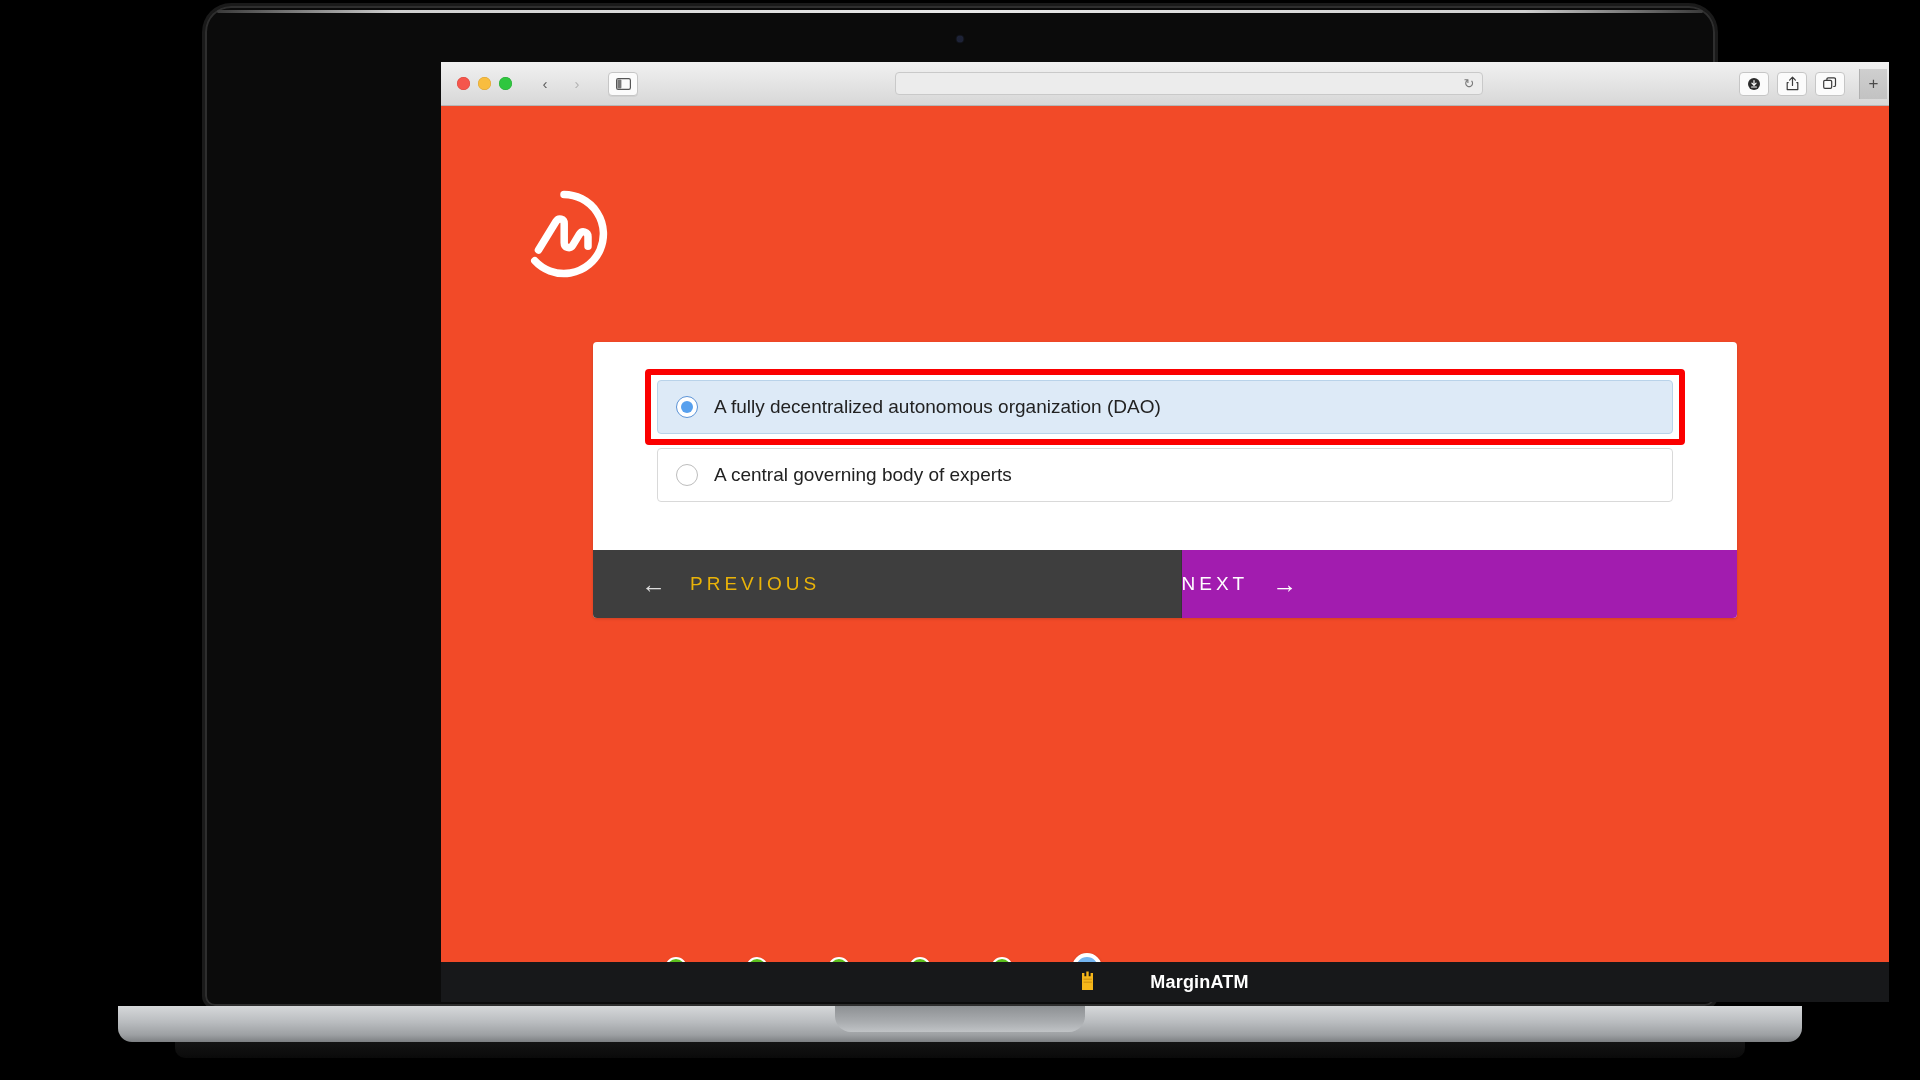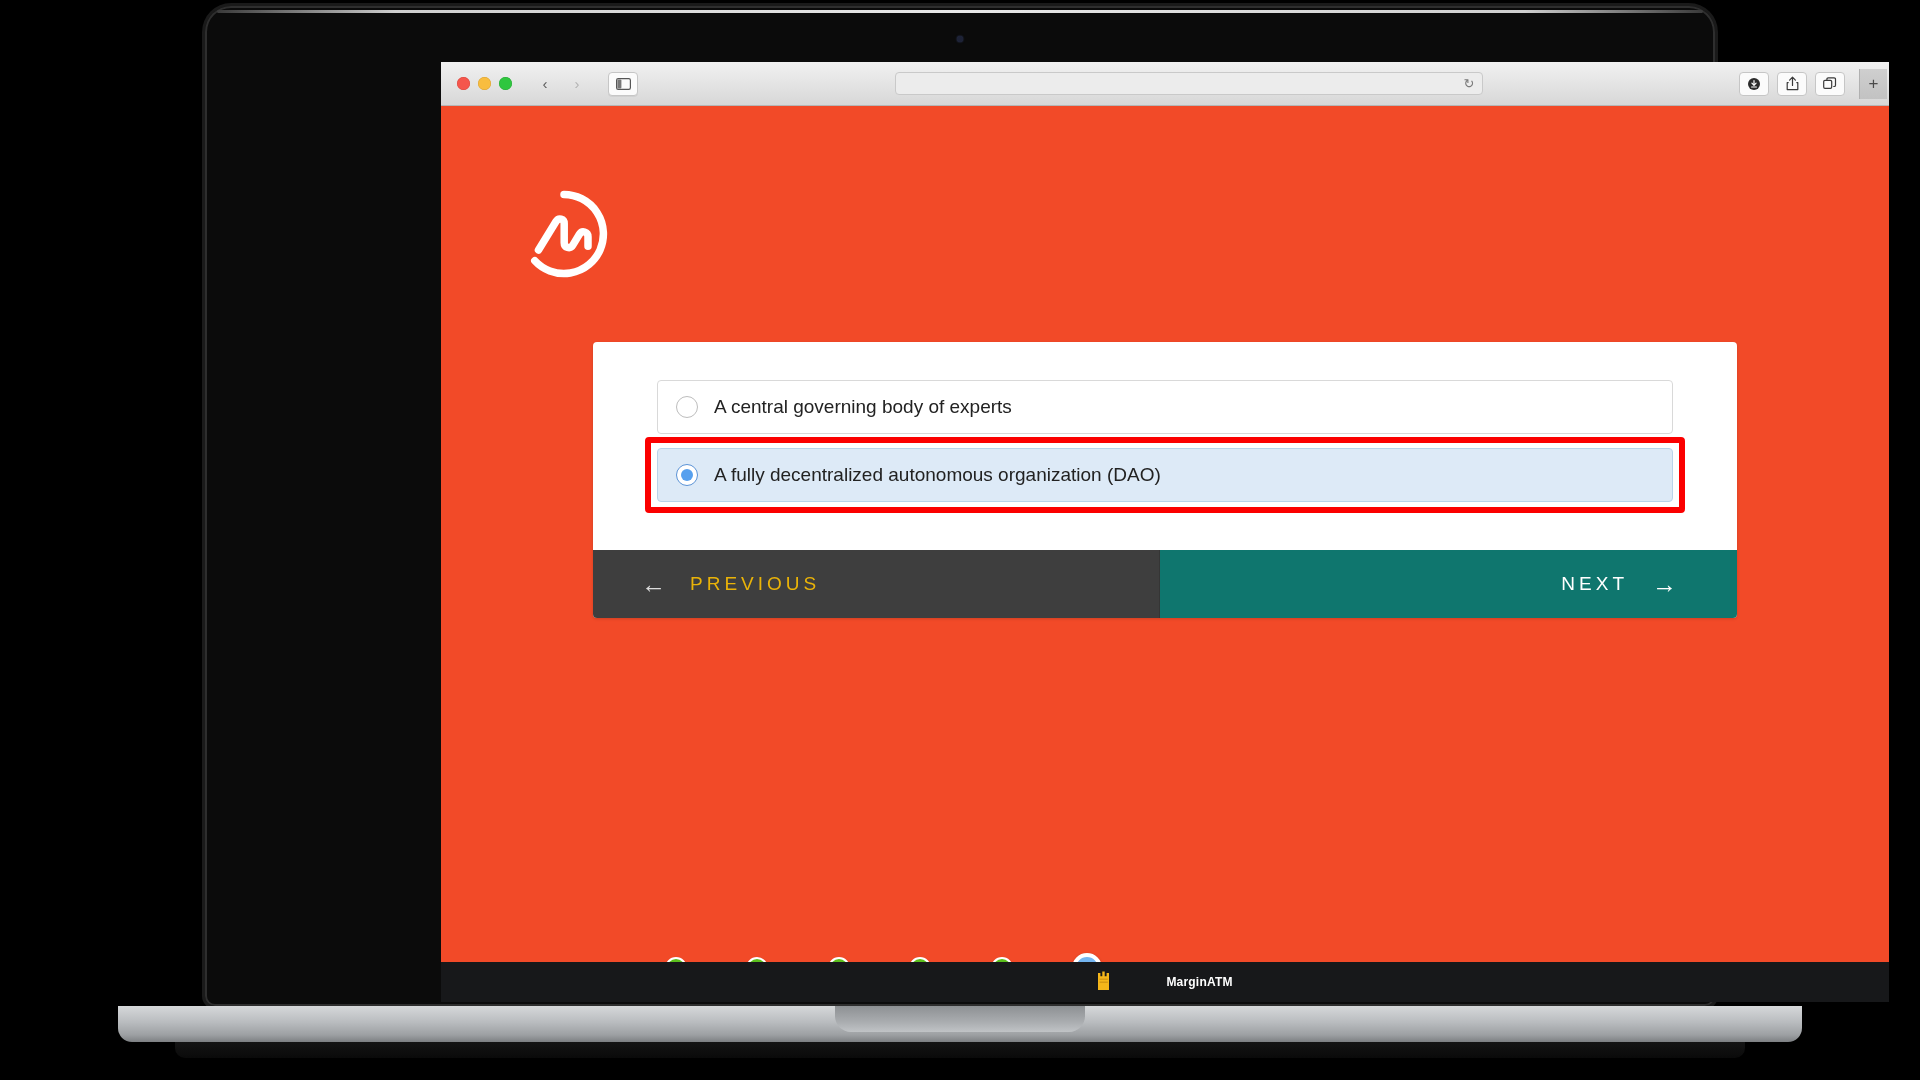--- a/index.html
+++ b/index.html
@@ -178,23 +178,23 @@
     pointer-events: none;
   }
 
   .cardnav { display: flex; height: 68px; }
   .nav-prev {
     flex: 1 1 0; background: #3e3e3e;
     display: flex; align-items: center; padding-left: 48px;
     border-right: 1px solid #353535;
   }
   .nav-next {
-    flex: 1 1 0; background: #0f766e;
-    display: flex; align-items: center; justify-content: flex-end;
-    padding-right: 60px;
+    flex: 1 1 0; background: #a21caf;
+    display: flex; align-items: center; 
+    padding-right: 16px;
   }
   .navtxt {
     font-size: 19px; letter-spacing: 4px; font-weight: 500;
   }
   .navtxt.prev { color: #eab308; }
   .navtxt.next { color: #ffffff; }
   .arrow { font-size: 25px; line-height: 1; }
   .arrow.prev { color: #dcdcdc; margin-right: 24px; }
   .arrow.next { color: #ffffff; margin-left: 24px; }
 
@@ -224,21 +224,21 @@
     width: 11px; height: 11px; border-radius: 50%;
     background: #fbcbbb;
   }
 
   
   .watermark {
     position: absolute; left: 0; right: 0; bottom: 0; height: 40px;
     background: #17181a;
     display: flex; align-items: center; justify-content: center; gap: 9px;
   }
-  .wm-text { color: #fff; font-size: 12px; font-weight: bold; letter-spacing: .2px; margin-left: 44px; }
+  .wm-text { color: #fff; font-size: 18px; font-weight: bold; letter-spacing: .2px; margin-left: 44px; }
 </style>
 </head>
 <body>
 
 <div id="stage">
 
   <div class="laptop-lid">
     <div class="lid-hl"></div>
     <div class="camera"></div>
 
@@ -293,29 +293,29 @@
           <svg width="92" height="92" viewBox="0 0 92 92" fill="none" aria-hidden="true">
             <path d="M46 6.5A39.5 39.5 0 1 1 16.8 72.7" stroke="#fff" stroke-width="7.5" stroke-linecap="round" fill="none"></path>
             <path d="M20.5 62 38 33.5c2.6-4.2 8.2-2.8 8.2 2v19.2c0 5 6 6.7 8.6 2.4l6.6-10.8c2.6-4.3 8.6-2.6 8.6 2.4v9.6" stroke="#fff" stroke-width="7.5" stroke-linecap="round" stroke-linejoin="round" fill="none"></path>
           </svg>
         </div>
 
         <div class="card">
           <div class="card-body">
 
             <div class="options">
-              <div class="option">
-                <div class="radio"></div>
-                <div class="opt-label">A central governing body of experts</div>
-              </div>
-
               <div class="option selected">
                 <div class="annot"></div>
                 <div class="radio on"></div>
                 <div class="opt-label">A fully decentralized autonomous organization (DAO)</div>
+              </div>
+
+              <div class="option">
+                <div class="radio"></div>
+                <div class="opt-label">A central governing body of experts</div>
               </div>
             </div>
           </div>
 
           <div class="cardnav">
             <div class="nav-prev">
               <span class="arrow prev">←</span>
               <span class="navtxt prev">PREVIOUS</span>
             </div>
             <div class="nav-next">

